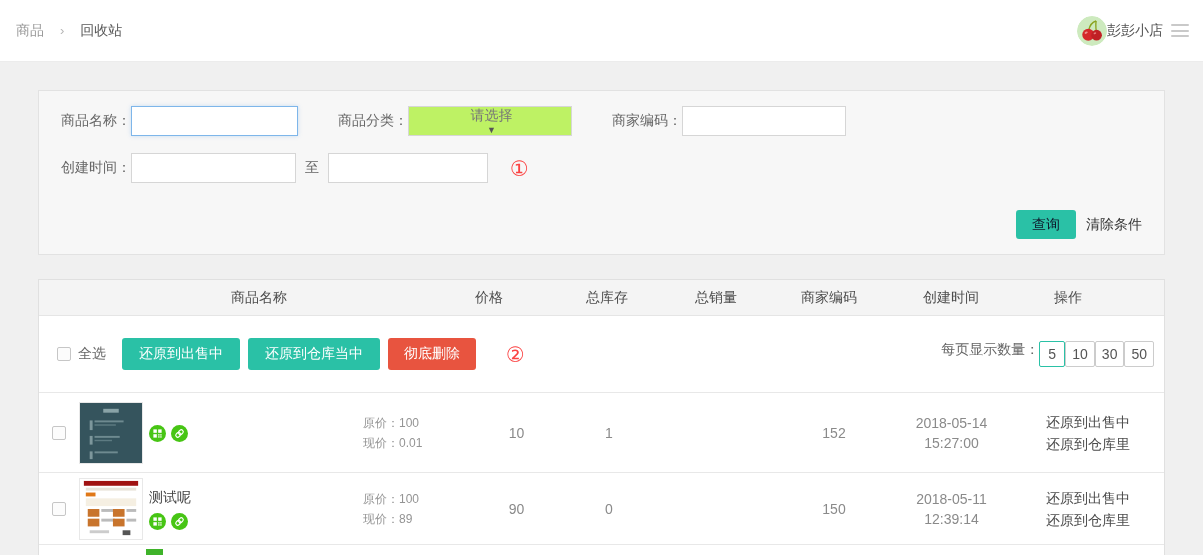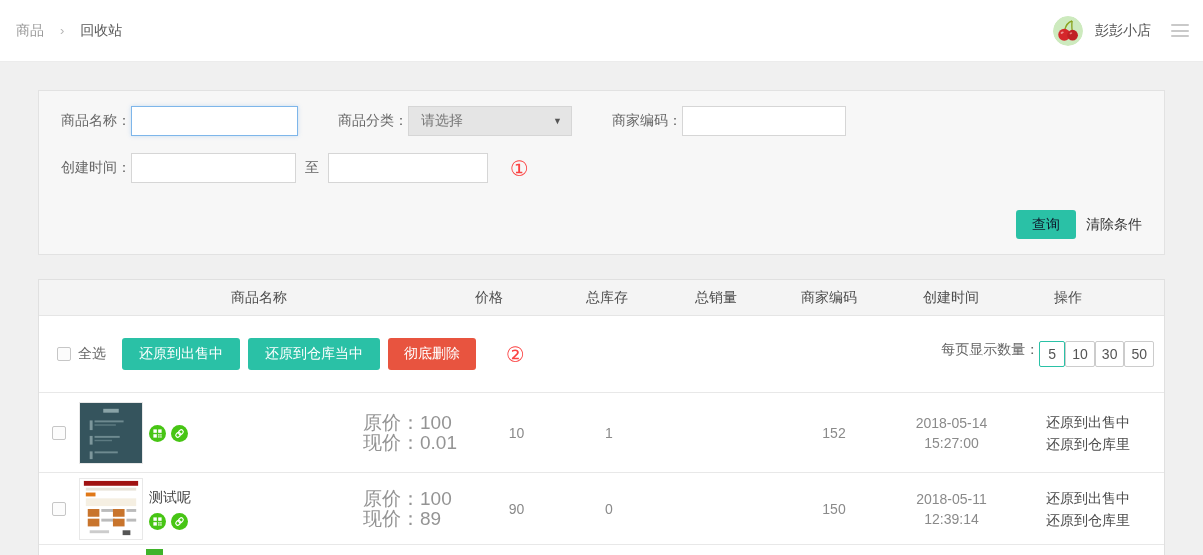--- a/index.html
+++ b/index.html
@@ -5,38 +5,38 @@
   * { margin:0; padding:0; box-sizing:border-box; }
   html,body { width:1203px; height:555px; overflow:hidden; }
   body { font-family:"Liberation Sans","DejaVu Sans",sans-serif; background:#f0f0f0; color:#333; font-size:14px; }
 
   
   .topbar { height:62px; background:#fff; border-bottom:1px solid #ececec; display:flex; align-items:center; justify-content:space-between; padding:0 14px 0 16px; }
   .breadcrumb { display:flex; align-items:center; gap:16px; font-size:14px; }
   .crumb-root { color:#999; }
   .crumb-sep { color:#b5b5b5; font-size:13px; }
   .crumb-current { color:#595959; }
-  .userarea { display:flex; align-items:center; gap:12px; }
+  .userarea { display:flex; align-items:center; }
   .avatar { width:30px; height:30px; border-radius:50%; overflow:hidden; display:block; }
   .store-name { color:#555; }
   .hamburger { width:18px; height:13px; display:flex; flex-direction:column; justify-content:space-between; cursor:pointer; margin-left:8px; }
   .hamburger span { display:block; height:2px; background:#c9c9c9; border-radius:1px; }
 
   
   .filter-panel { position:relative; margin:28px 38px 0 38px; height:165px; background:#f7f7f7; border:1px solid #e2e2e2; padding:15px 22px; }
   .filter-row { display:flex; align-items:center; margin-bottom:17px; }
   .f-label { color:#666; white-space:nowrap; }
   .f-input { height:30px; border:1px solid #d6d6d6; background:#fff; padding:0 8px; font-size:14px; color:#333; outline:none; font-family:inherit; }
   .f-input.focused { border:1px solid #7eb6ea; box-shadow:0 0 4px rgba(110,170,230,.35); }
   .w-name { width:167px; }
   .w-code { width:164px; }
   .w-date1 { width:165px; }
   .w-date2 { width:160px; }
   .gap-lg { margin-left:40px; }
-  .selectbox { width:164px; height:30px; background:#e5e5e5; border:1px solid #d6d6d6; display:flex; align-items:center; justify-content:space-between; padding:0 9px 0 12px; cursor:pointer; }
+  .selectbox { width:164px; height:30px; background:#bef264; border:1px solid #d6d6d6; display:flex; align-items:center; justify-content:space-between; padding:0 9px 0 12px; cursor:pointer;flex-direction:column; }
   .selectbox .sel-text { color:#777; }
   .selectbox .arrow { font-size:9px; color:#555; }
   .to-label { color:#666; margin:0 9px; }
   .annot { color:#fb4343; font-size:21px; line-height:1; margin-left:22px; }
   .filter-actions { position:absolute; right:22px; bottom:15px; display:flex; align-items:center; }
   .btn-search { background:#2ac1a6; color:#0f172a; border:none; height:29px; padding:0 16px; font-size:14px; border-radius:3px; cursor:pointer; font-family:inherit;text-align:center; }
   .clear-link { color:#333; margin-left:10px; cursor:pointer; }
 
   
   .table-panel { margin:24px 38px 0 38px; background:#fff; border:1px solid #e0e0e0; border-bottom:none; }
@@ -56,21 +56,21 @@
 
   .trow { display:grid; grid-template-columns:40px 70px 190px 125px 105px 80px 110px 150px 85px auto; border-top:1px solid #e8e8e8; align-items:center; }
   .trow.r1 { height:80px; }
   .trow.r2 { height:72px; }
   .cell-cb { display:flex; justify-content:center; }
   .thumb { width:64px; height:62px; border:1px solid #e8e8e8; display:block; }
   .namecell { padding-top:2px; }
   .prod-title { color:#404040; margin-bottom:6px; }
   .iconrow { display:flex; gap:5px; }
   .icircle { width:17px; height:17px; border-radius:50%; background:#47c514; display:inline-flex; align-items:center; justify-content:center; cursor:pointer; }
-  .pricecell { padding-left:24px; color:#949494; font-size:19px; line-height:20px; }
+  .pricecell { padding-left:24px; color:#949494; font-size:12px; line-height:20px; }
   .numcell { text-align:center; color:#8a8a8a; }
   .datecell { text-align:center; color:#8a8a8a; line-height:20px; }
   .actioncell { padding-left:18px; text-align:center; color:#4a4a4a; line-height:22px; }
   .actioncell div { cursor:pointer; }
   .trow.partial { height:12px; border-top:1px solid #e8e8e8; display:block; }
   .sliver { margin-left:107px; margin-top:4px; width:17px; height:8px; background:#3fb32a; }
 </style>
 </head>
 <body>
 

